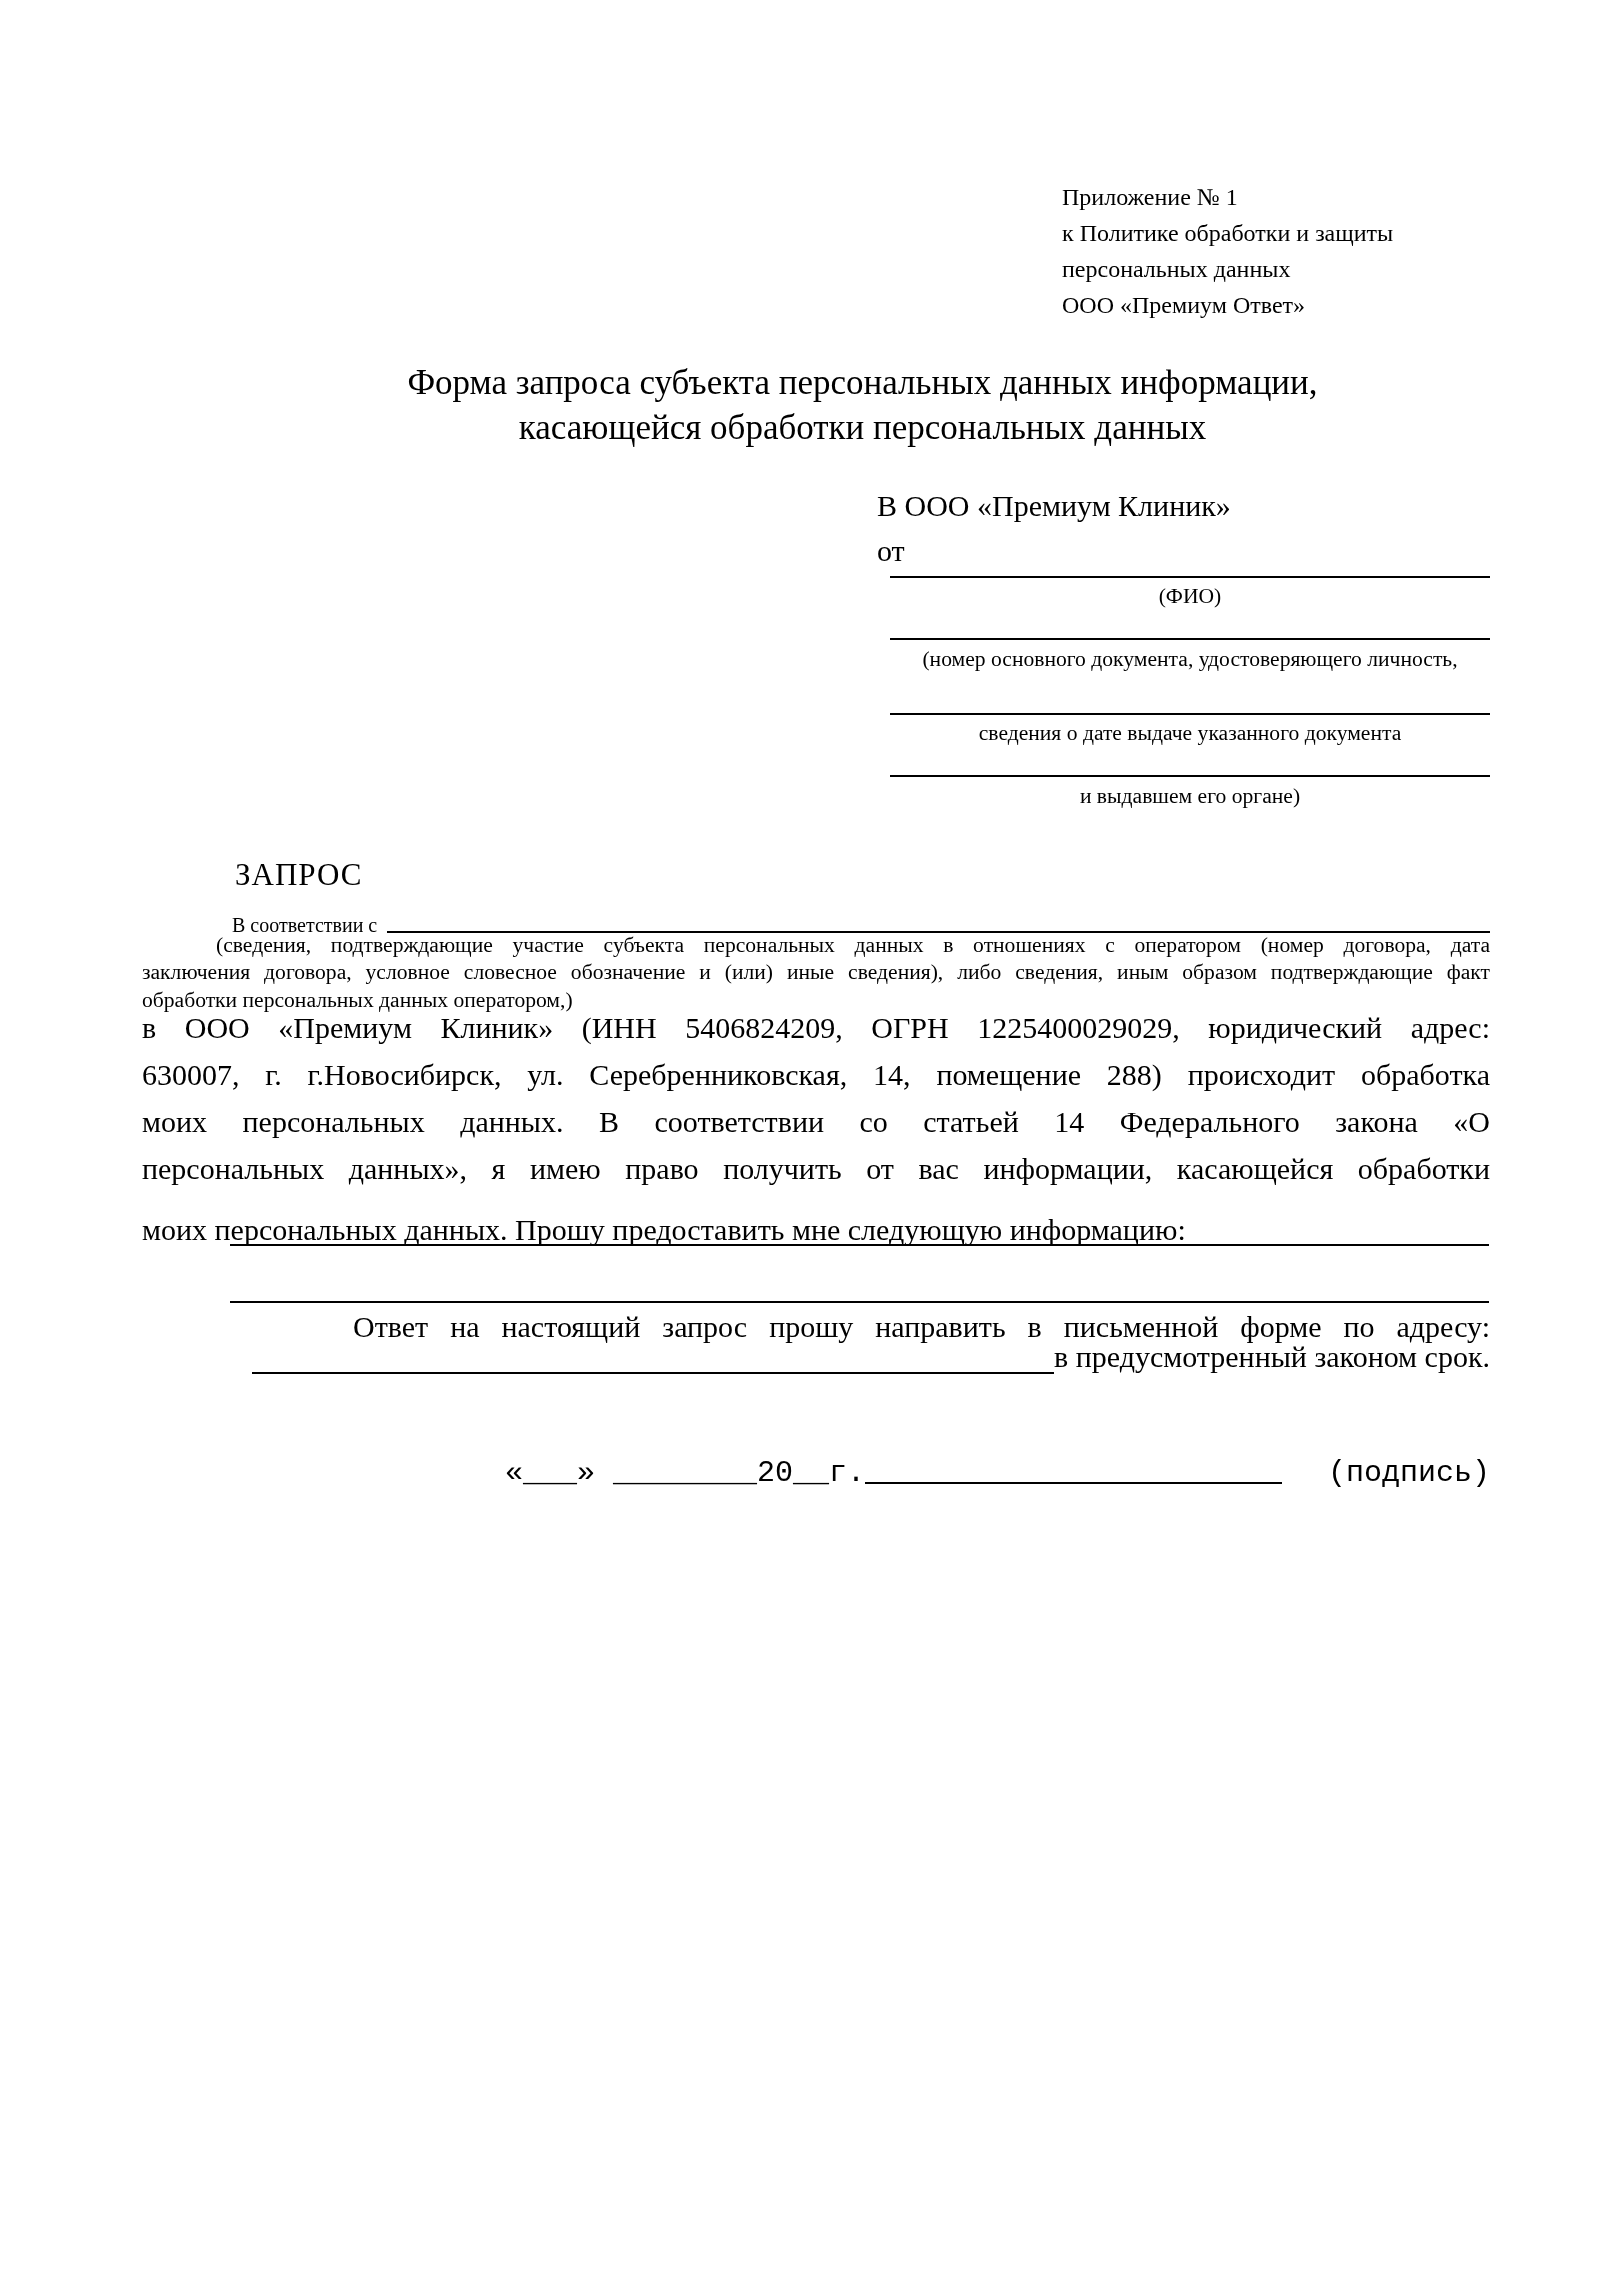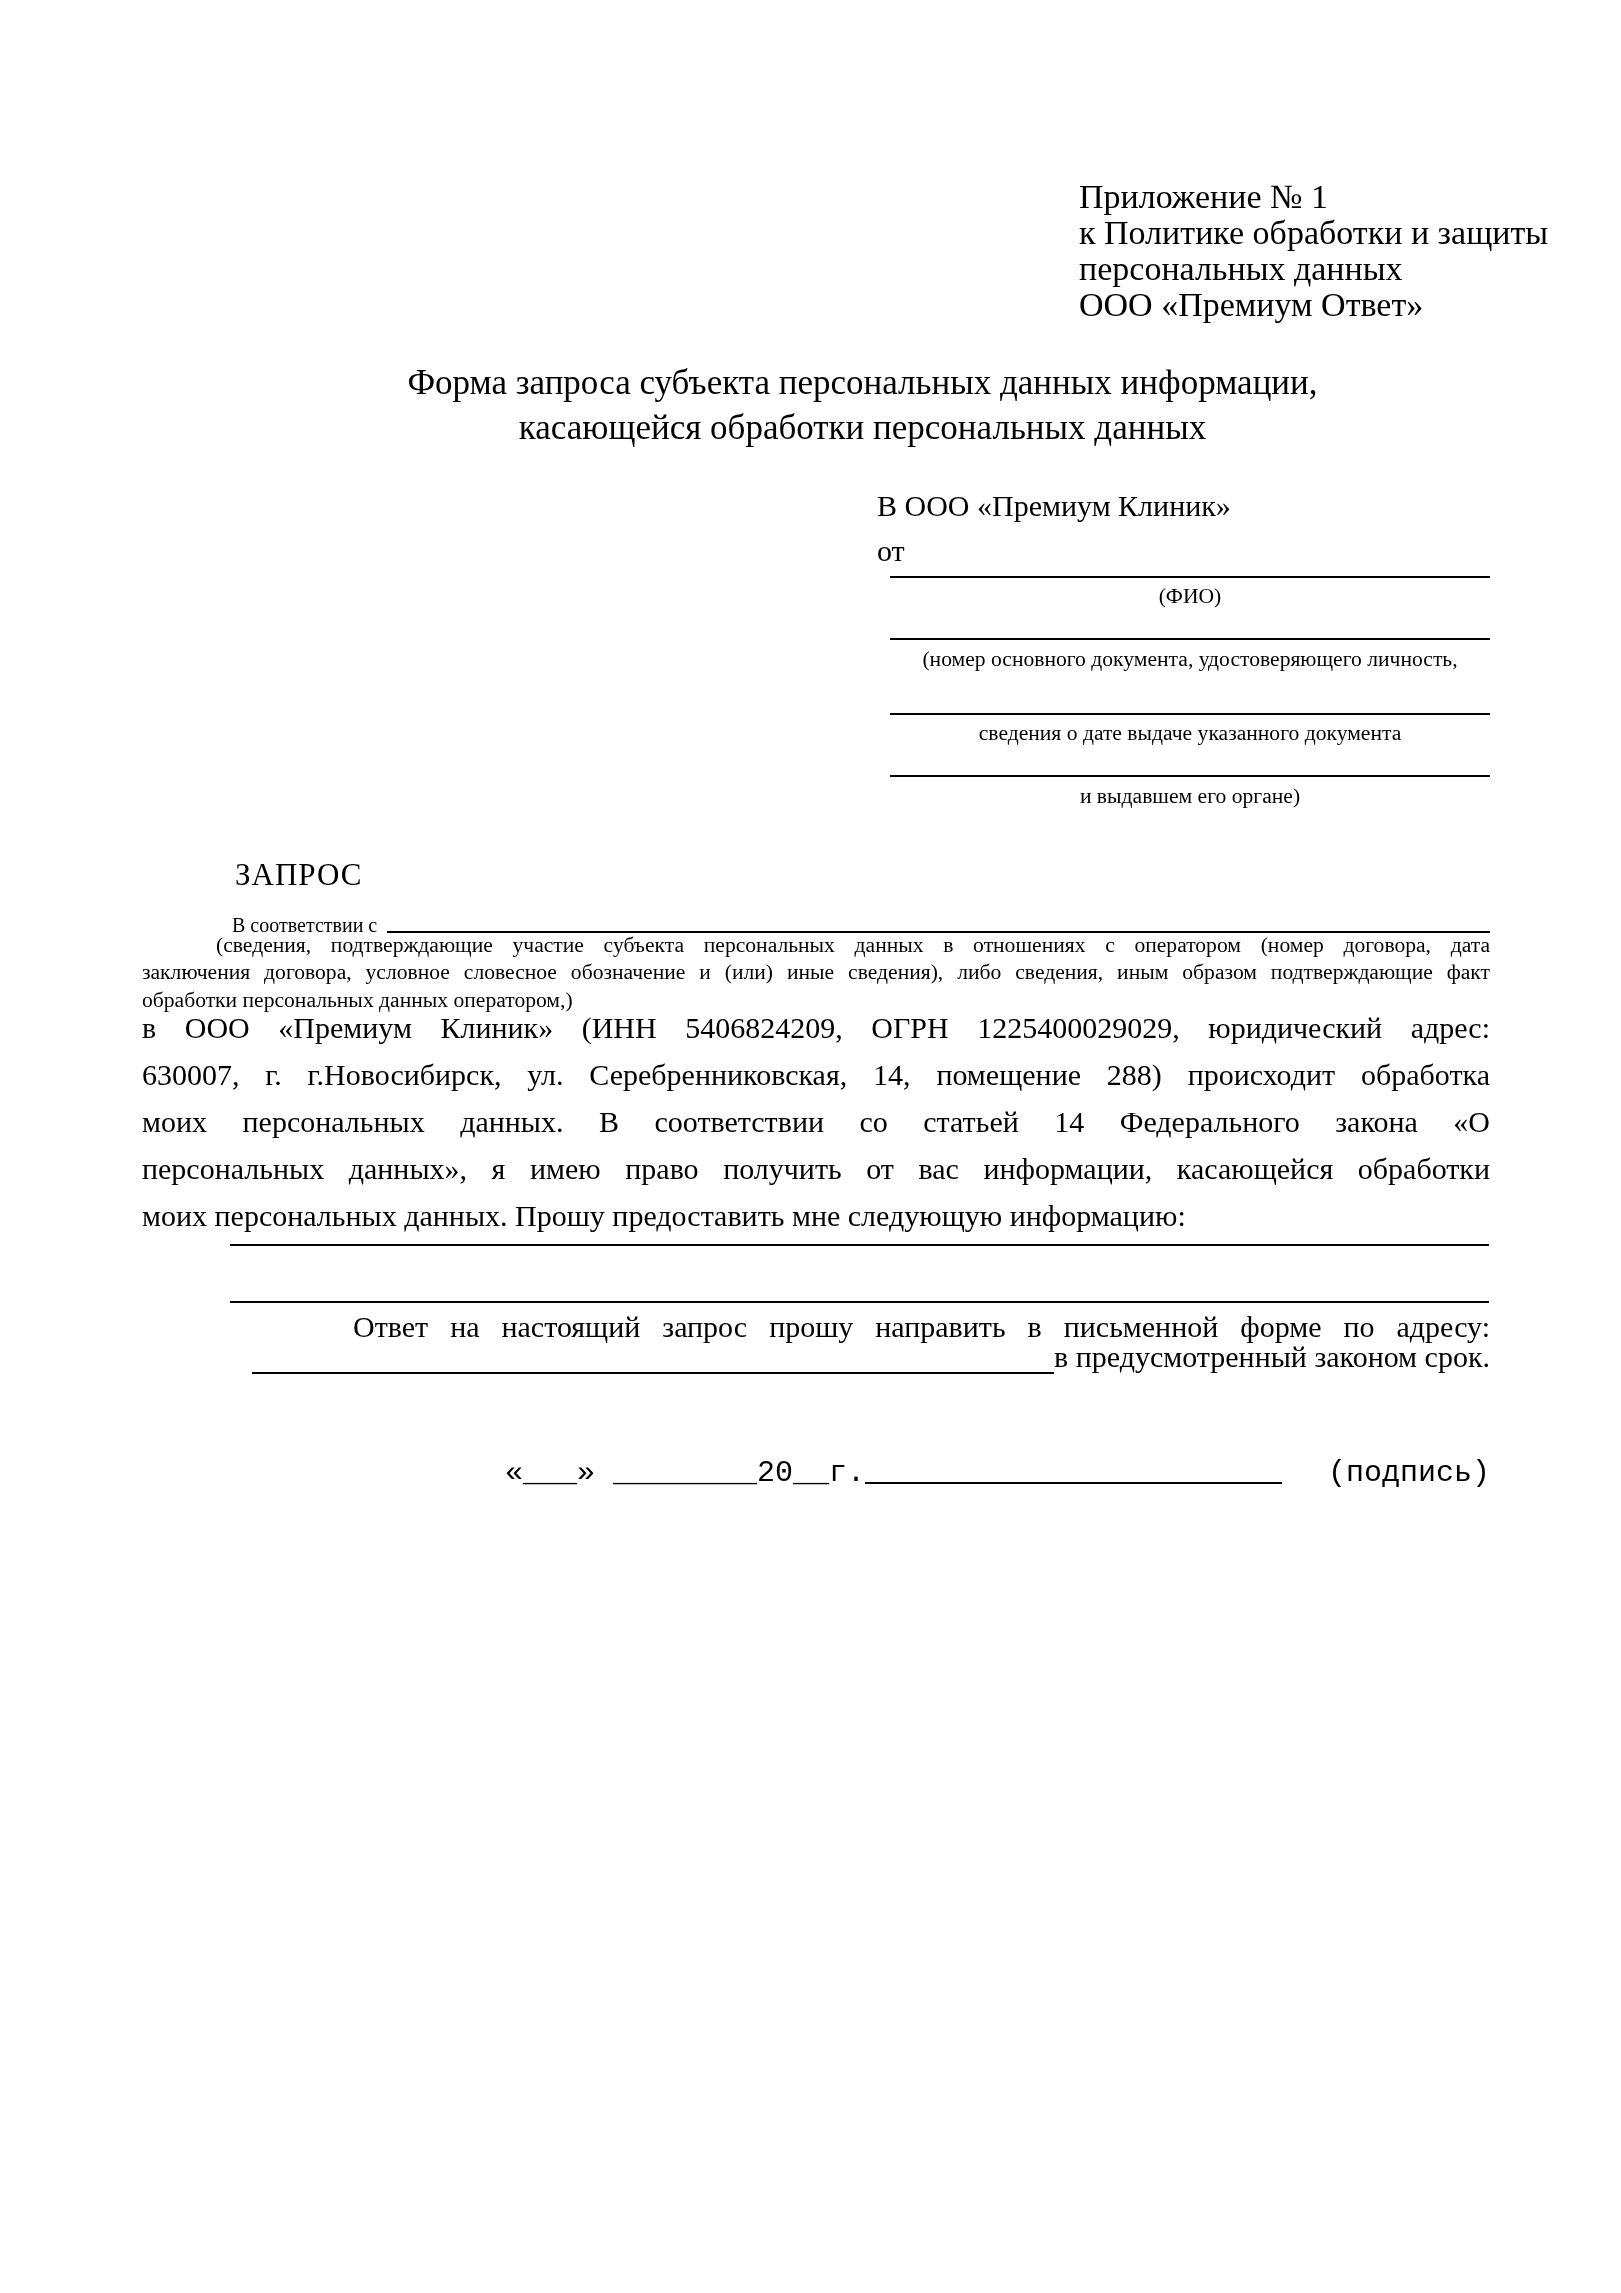--- a/index.html
+++ b/index.html
@@ -8,21 +8,21 @@
     position:relative;
     width:1621px; height:2294px;
     background:#ffffff;
     color:#000;
     font-family:"Liberation Serif","DejaVu Serif",serif;
     overflow:hidden;
   }
   .abs { position:absolute; }
 
   
-  .appendix { left:1062px; top:179px; font-size:34px; line-height:36px;margin-left:17px; }
+  .appendix { left:1062px; top:179px; font-size:24px; line-height:36px; }
 
   
   .doc-title {
     left:142px; top:360px; width:1348px; padding-left:93px;
     text-align:center; font-weight:400; font-size:35px; line-height:45px;
   }
 
   
   .addr-to   { left:877px; top:489px; font-size:30px; }
   .addr-from { left:877px; top:534px; font-size:30px; }
@@ -47,21 +47,21 @@
   .accordance .label  { white-space:nowrap; align-self:flex-end; }
   .accordance .fill   { flex:1 1 auto; border-bottom:2.9px solid #000; align-self:flex-end; margin:0 0 3.9px 9.8px; }
 
   .note { left:142px; top:932px; width:1348px; font-size:21.6px; line-height:27.4px; }
   .note .jline { text-align:justify; text-align-last:justify; }
   .note .first { text-indent:74px; }
   .note .last  { text-align:left; }
 
   .body-par { left:142px; top:1004px; width:1348px; font-size:30px; line-height:47px; }
   .body-par .jline { text-align:justify; text-align-last:justify; }
-  .body-par .last  { text-align:left; }
+  .body-par .last  { text-align:left;margin-top:14px; }
 
   .blank-line { left:230px; width:1259px; border-top:2.9px solid #000; height:0; }
   .blank-line.b1 { top:1244px; }
   .blank-line.b2 { top:1301px; }
 
   .answer1 {
     left:142px; top:1304px; width:1348px;
     font-size:30px; line-height:45px;
     text-align:justify; text-align-last:justify; text-indent:211px;
   }

